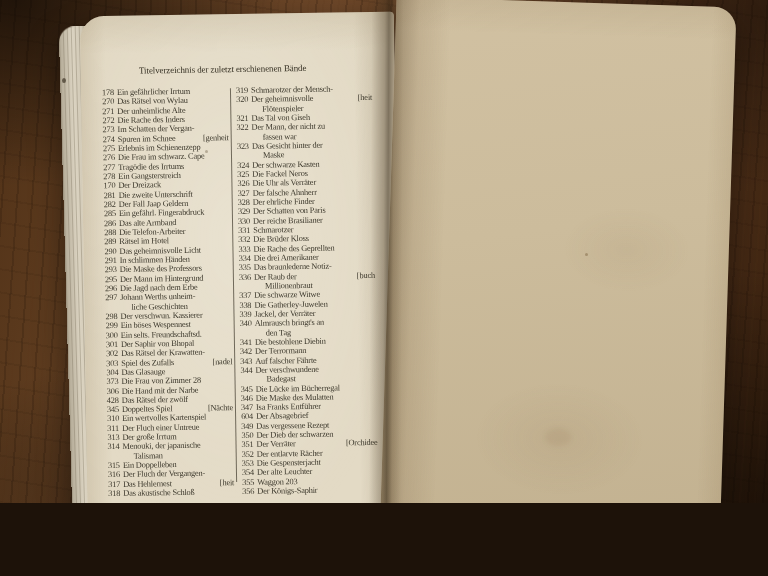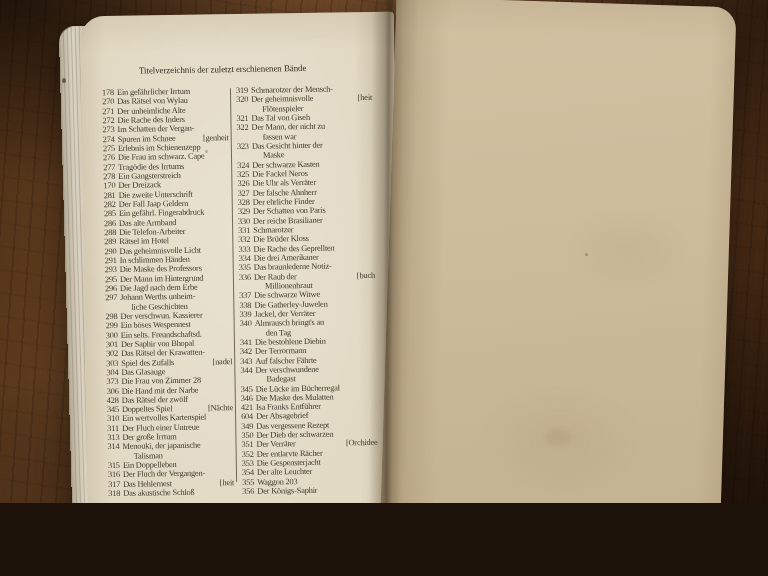--- a/index.html
+++ b/index.html
@@ -754,21 +754,21 @@
             <div class="entry">
               <span class="num">346</span>
               <span class="tt">
                 <div class="line">
                   <span>Die Maske des Mulatten</span>
                 </div>
               </span>
             </div>
 
             <div class="entry">
-              <span class="num">421</span>
+              <span class="num">347</span>
               <span class="tt">
                 <div class="line">
                   <span>Isa Franks Entführer</span>
                 </div>
               </span>
             </div>
 
             <div class="entry">
               <span class="num">604</span>
               <span class="tt">

